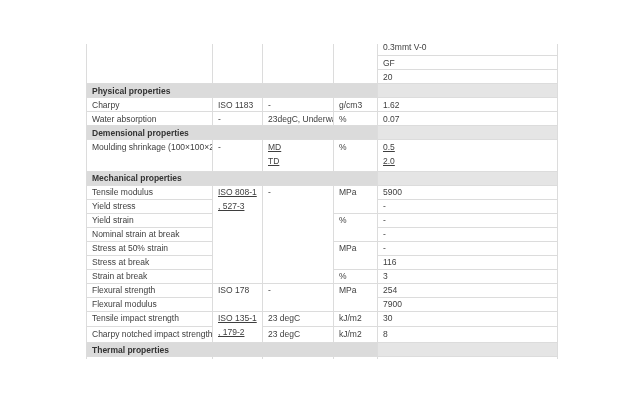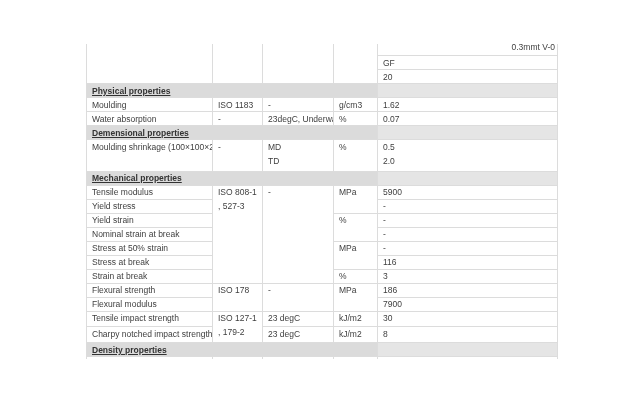--- a/index.html
+++ b/index.html
@@ -26,24 +26,24 @@
     vertical-align:top;
     line-height:9px;
     overflow:hidden;
     white-space:nowrap;
     height:auto;
   }
   tr{height:14px;}
   tr.first{height:11.5px;}
   tr.first td{border-top:none;}
   td.cliptop{padding-top:0;}
-  td.cliptop .clip{display:block;transform:translateY(-1.5px);text-align:right;}
-  td.sec-l{background:var(--sec-l);font-weight:bold;color:var(--sec-text);text-decoration:underline;}
+  td.cliptop .clip{display:block;transform:translateY(-1.5px);}
+  td.sec-l{background:var(--sec-l);font-weight:bold;color:var(--sec-text);}
   td.sec-r{background:var(--sec-r);}
-  td .line{height:14px;}
+  td .line{height:14px;text-decoration:underline;}
   tr.stub{height:2px;}
   tr.stub td{border-bottom:none;padding:0;}
 </style>
 </head>
 <body style="background: rgb(255, 255, 255);">
 
 <div class="sheet">
   <table class="props">
     <colgroup>
       <col class="c1">
@@ -66,21 +66,21 @@
           <td>GF</td>
         </tr>
         <tr>
           <td>20</td>
         </tr>
         <tr>
           <td colspan="4" class="sec-l">Physical properties</td>
           <td class="sec-r"></td>
         </tr>
         <tr>
-          <td>Moulding</td>
+          <td>Charpy</td>
           <td>ISO 1183</td>
           <td>-</td>
           <td>g/cm3</td>
           <td>1.62</td>
         </tr>
         <tr>
           <td>Water absorption</td>
           <td>-</td>
           <td>23degC, Underwater</td>
           <td>%</td>
@@ -143,44 +143,44 @@
         <tr>
           <td>Strain at break</td>
           <td>%</td>
           <td>3</td>
         </tr>
         <tr>
           <td>Flexural strength</td>
           <td rowspan="2">ISO 178</td>
           <td rowspan="2">-</td>
           <td rowspan="2">MPa</td>
-          <td>186</td>
+          <td>254</td>
         </tr>
         <tr>
           <td>Flexural modulus</td>
           <td>7900</td>
         </tr>
         <tr>
           <td>Tensile impact strength</td>
           <td rowspan="2">
-            <div class="line">ISO 127-1</div>
+            <div class="line">ISO 135-1</div>
             <div class="line">, 179-2</div>
           </td>
           <td>23 degC</td>
           <td>kJ/m2</td>
           <td>30</td>
         </tr>
         <tr>
           <td>Charpy notched impact strength</td>
           <td>23 degC</td>
           <td>kJ/m2</td>
           <td>8</td>
         </tr>
         <tr>
-          <td colspan="4" class="sec-l">Density properties</td>
+          <td colspan="4" class="sec-l">Thermal properties</td>
           <td class="sec-r"></td>
         </tr>
         <tr class="stub">
           <td></td>
           <td></td>
           <td></td>
           <td></td>
           <td></td>
         </tr>
       </tbody>

